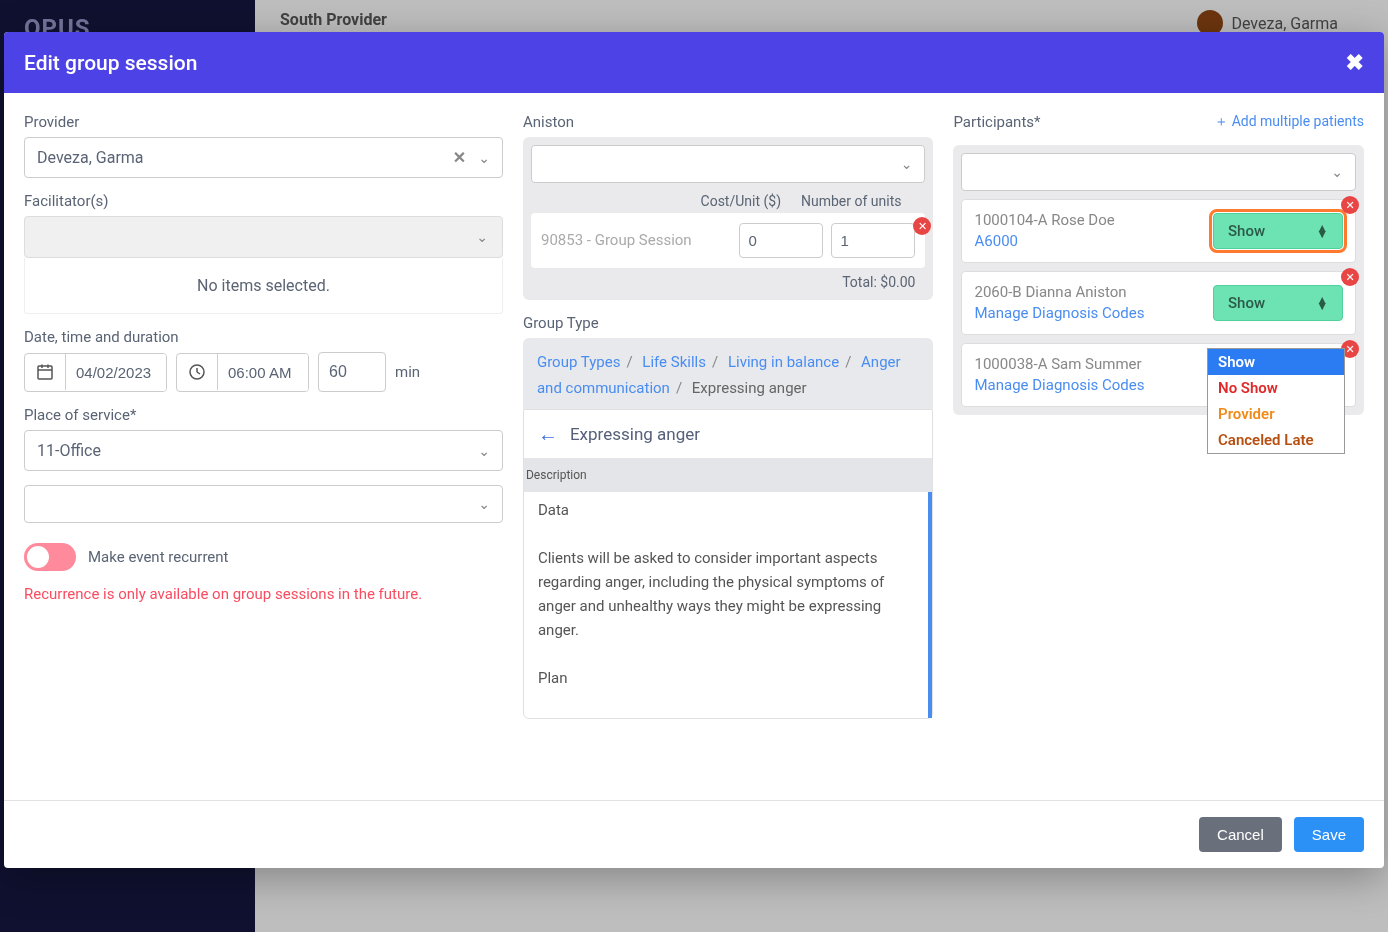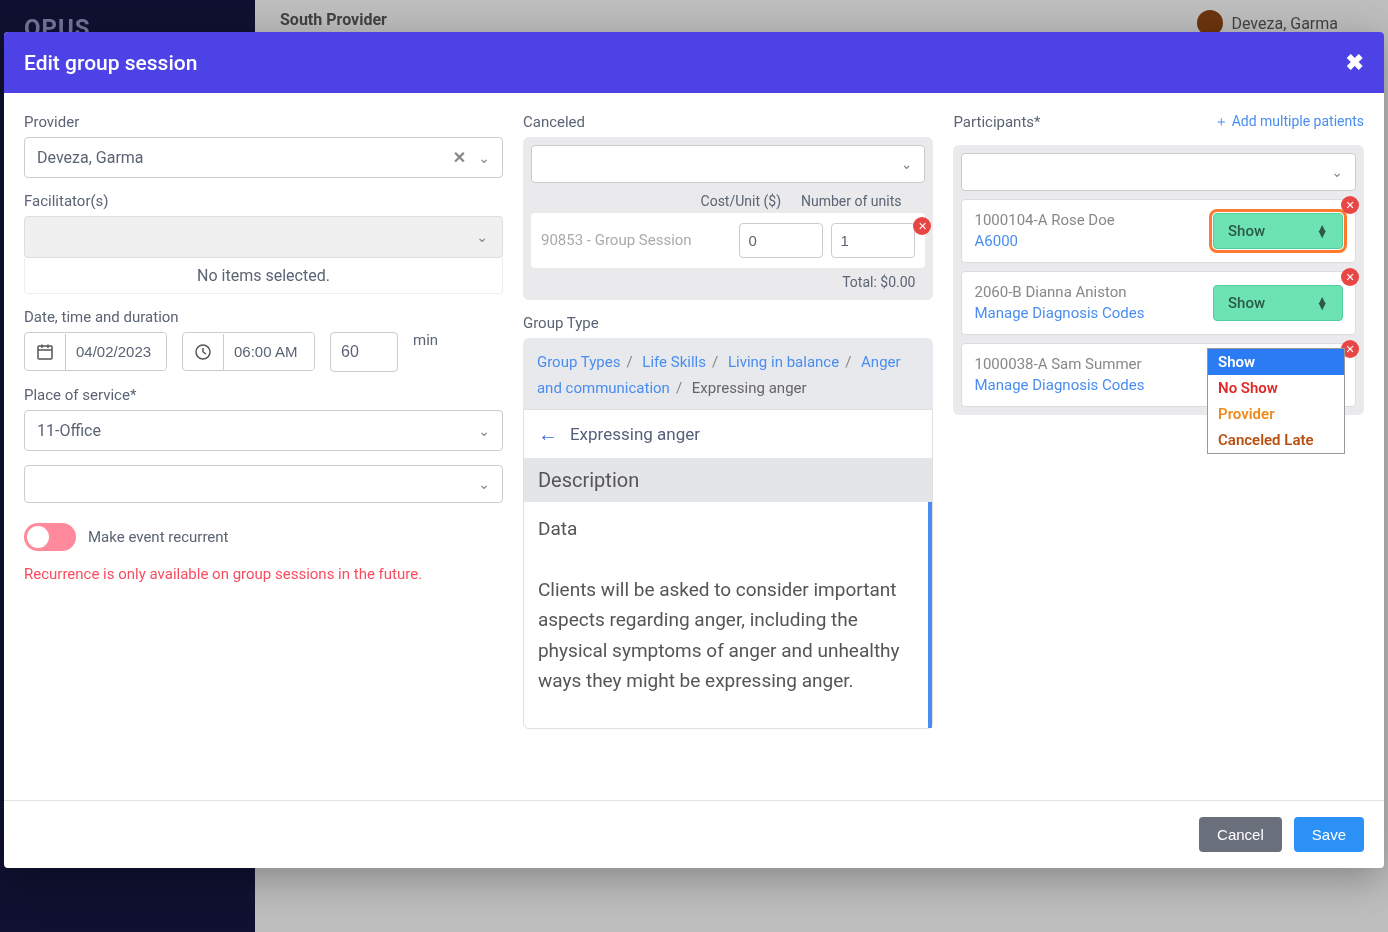--- a/index.html
+++ b/index.html
@@ -95,28 +95,28 @@
     color: #5a6474;
     position: relative;
   }
   .select { display: flex; align-items: center; justify-content: space-between; cursor: default; }
   .caret { font-size: 14px; color: #888; }
   .clear-x { color: #888; margin-right: 8px; font-weight: 700; }
   .facilitator-box { background: #f0f0f0; padding: 4px; border-radius: 4px; border: 1px solid #ddd; }
   .facilitator-box .select { border: none; background: #f0f0f0; padding: 8px 10px; }
   .no-items {
     text-align: center;
-    padding: 8px;
+    padding: 18px;
     font-size: 16px;
     color: #5a6474;
     border: 1px solid #eee;
     border-top: none;
     border-radius: 0 0 4px 4px;
   }
-  .dtd-row { display: flex; gap: 15px; align-items: flex-start; }
+  .dtd-row { display: flex; gap: 9px; align-items: center; }
   .input-icon {
     display: flex;
     align-items: center;
     border: 1px solid #ccc;
     border-radius: 4px;
     overflow: hidden;
   }
   .icon-box {
     padding: 10px 12px;
     border-right: 1px solid #ccc;
@@ -223,27 +223,27 @@
     display: flex;
     align-items: center;
     gap: 12px;
     padding: 12px 14px;
     color: #56607a;
     font-size: 17px;
   }
   .back-arrow { color: #3a6bde; font-size: 20px; }
   .gt-desc-header {
     background: #e4e5e8;
-    padding: 10px 14px;
-    font-size: 20px;
+    padding: 10px 2px;
+    font-size: 12px;
     color: #555;
   }
   .gt-desc-body {
-    padding: 12px 14px;
-    font-size: 19px;
+    padding: 6px 14px;
+    font-size: 15px;
     line-height: 1.6;
     color: #555;
     height: 226px;
     overflow-y: auto;
     border-right: 4px solid #4a8df0;
   }
   .participants-header {
     display: flex;
     justify-content: space-between;
     align-items: center;
@@ -419,21 +419,21 @@
         <span>Make event recurrent</span>
       </div>
 
       <div class="recurrence-warning">Recurrence is only available on group sessions in the future.</div>
 
     </div>
 
     <div class="col col-mid">
 
       <div>
-        <label class="label">Canceled</label>
+        <label class="label">Aniston</label>
         <div class="services-card">
           <div class="select">
             <span></span>
             <span class="caret">⌄</span>
           </div>
           <div class="svc-headers">
             <span>Cost/Unit ($)</span>
             <span>Number of units</span>
           </div>
           <div class="svc-row">

